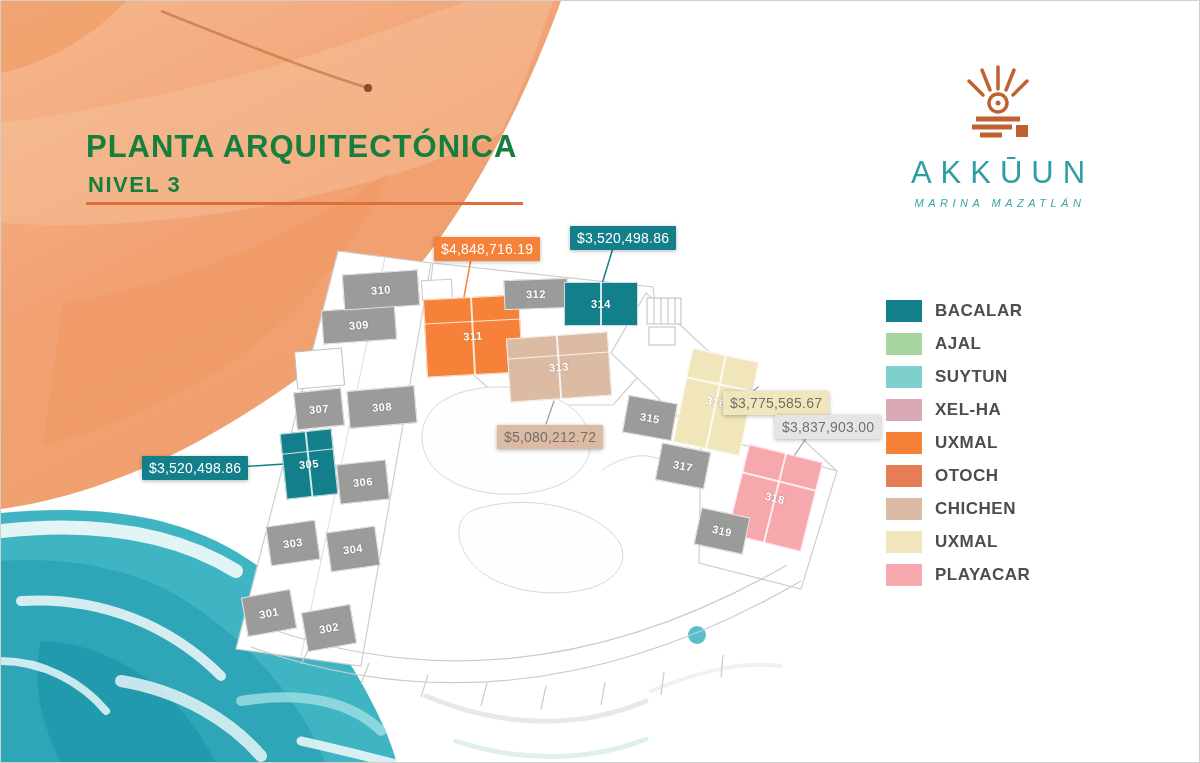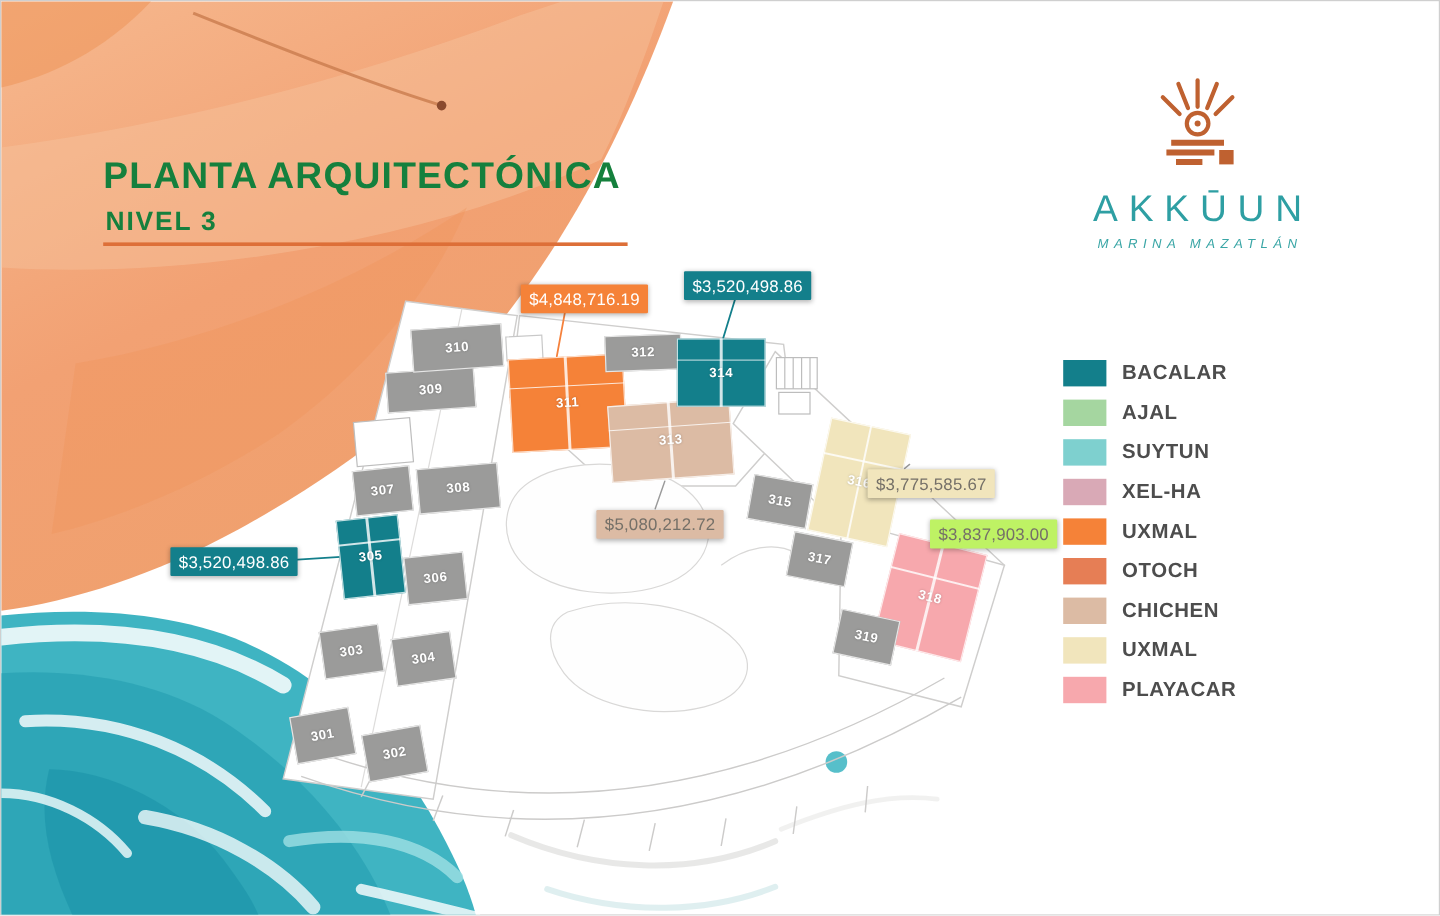--- a/index.html
+++ b/index.html
@@ -176,21 +176,21 @@
     </div>
   <div class="unit detailed" style="left: 424px; top: 296px; width: 96px; height: 78px; transform: rotate(-3deg); background-color: rgb(245, 130, 56);">
       <span>311</span>
     </div>
   <div class="unit" style="left: 503px; top: 278px; width: 64px; height: 30px; transform: rotate(-2deg); background-color: rgb(155, 155, 154);">
       <span>312</span>
     </div>
   <div class="unit detailed" style="left: 507px; top: 334px; width: 102px; height: 64px; transform: rotate(-4deg); background-color: rgb(220, 187, 164);">
       <span>313</span>
     </div>
-  <div class="unit detailed" style="left: 563px; top: 281px; width: 74px; height: 57px; background-color: rgb(19, 127, 139);">
+  <div class="unit detailed" style="left: 563px; top: 281px; width: 74px; height: 44px; background-color: rgb(19, 127, 139);">
       <span>314</span>
     </div>
   <div class="unit" style="left: 624px; top: 398px; width: 50px; height: 38px; transform: rotate(10deg); background-color: rgb(155, 155, 154);">
       <span>315</span>
     </div>
   <div class="unit detailed" style="left: 681px; top: 353px; width: 68px; height: 96px; transform: rotate(12deg); background-color: rgb(241, 229, 188);">
       <span>316</span>
     </div>
   <div class="unit" style="left: 657px; top: 446px; width: 50px; height: 38px; transform: rotate(11deg); background-color: rgb(155, 155, 154);">
       <span>317</span>
@@ -198,21 +198,21 @@
   <div class="unit detailed" style="left: 736px; top: 451px; width: 76px; height: 92px; transform: rotate(14deg); background-color: rgb(247, 168, 173);">
       <span>318</span>
     </div>
   <div class="unit" style="left: 696px; top: 511px; width: 50px; height: 38px; transform: rotate(12deg); background-color: rgb(155, 155, 154);">
       <span>319</span>
     </div>
 
   <div class="tag tag-light" style="left: 433px; top: 236px; background-color: rgb(245, 130, 56);">$4,848,716.19</div>
   <div class="tag tag-light" style="left: 569px; top: 225px; background-color: rgb(19, 127, 139);">$3,520,498.86</div>
   <div class="tag tag-dark" style="left: 722px; top: 364px; background-color: rgb(241, 229, 188); margin-top: 26px;">$3,775,585.67</div>
-  <div class="tag tag-dark" style="left: 774px; top: 414px; background-color: #bef264; margin-top: 18px;">$3,837,903.00</div>
+  <div class="tag tag-dark" style="left: 774px; top: 414px; background-color: #e5e5e5;">$3,837,903.00</div>
   <div class="tag tag-dark" style="left: 496px; top: 424px; background-color: rgb(220, 187, 164);">$5,080,212.72</div>
   <div class="tag tag-light" style="left: 141px; top: 455px; background-color: rgb(19, 127, 139);">$3,520,498.86</div>
 
   <div class="header">
     <h1 class="title">PLANTA ARQUITECTÓNICA</h1>
     <h2 class="subtitle">NIVEL 3</h2>
   </div>
   <div class="rule"></div>
 
   <div class="logo">

